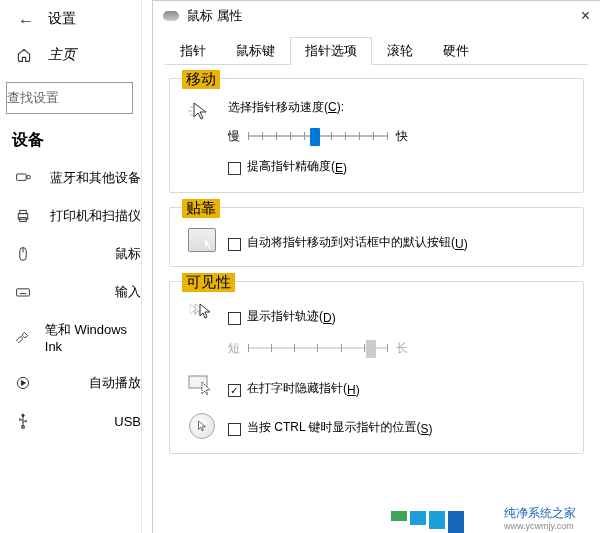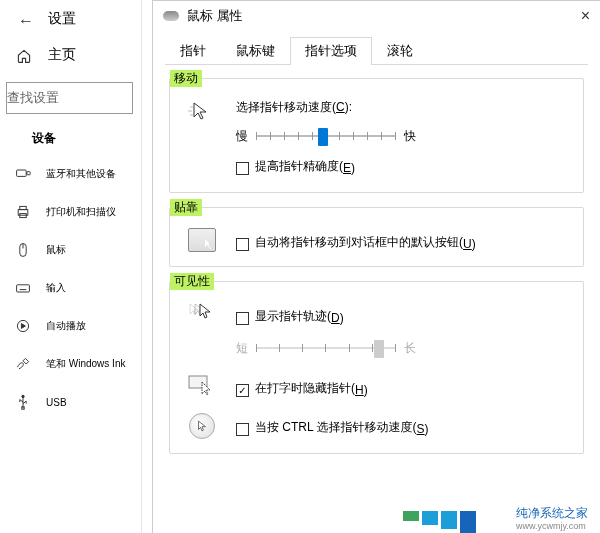--- a/index.html
+++ b/index.html
@@ -1,61 +1,61 @@
 <!DOCTYPE html>
 <html><head>
 <meta charset="utf-8">
 <style>
 * { box-sizing: border-box; margin: 0; padding: 0; font-family: "Microsoft YaHei", "Segoe UI", sans-serif; }
 body { width: 600px; height: 533px; background: #fff; overflow: hidden; position: relative; font-size: 13px; color: #000; }
 
 .left-pane { position: absolute; left: 0; top: 0; width: 142px; height: 533px; background: #fff; border-right: 1px solid #e5e5e5; }
 .settings-header { display: flex; align-items: center; padding: 10px 0 10px 18px; font-size: 14px; }
 .back-arrow { font-size: 16px; margin-right: 14px; color: #333; }
-.home-row { display: flex; align-items: flex-end; padding: 8px 0 8px 16px; font-size: 14px; }
+.home-row { display: flex; align-items: center; padding: 8px 0 8px 16px; font-size: 14px; font-style: italic; }
 .home-icon { width: 16px; height: 16px; margin-right: 16px; display: inline-flex; align-items: center; justify-content: center; }
 .search-box { margin: 10px 8px 0 6px; border: 1px solid #999; padding: 6px 0; font-size: 13px; color: #666; }
-.section-title { padding: 16px 0 8px 12px; font-size: 12px; font-weight: 600; margin-left: 20px; }
-.nav-item { display: flex; align-items: center; padding: 10px 0 10px 14px; font-size: 10px; cursor: default; }
+.section-title { padding: 16px 0 8px 12px; font-size: 16px; font-weight: 600; }
+.nav-item { display: flex; align-items: center; padding: 10px 0 10px 14px; font-size: 13px; cursor: default; justify-content: space-between; }
 .nav-icon { width: 18px; height: 18px; margin-right: 14px; display: inline-flex; align-items: center; justify-content: center; }
 
 .dialog { position: absolute; left: 152px; top: 0; width: 448px; height: 533px; background: #fff; border: 1px solid #ccc; border-right: none; border-bottom: none; }
 .dlg-title { display: flex; align-items: center; padding: 6px 10px; font-size: 13px; }
 .mouse-ico { width: 16px; height: 10px; margin-right: 8px; border-radius: 6px; background: linear-gradient(#888, #ccc); }
 .dlg-close { position: absolute; right: 10px; top: 6px; font-size: 16px; color: #333; }
 .tabs { display: flex; padding: 6px 12px 0 12px; }
 .tab { padding: 4px 14px; font-size: 13px; border: 1px solid transparent; border-bottom: none; cursor: default; }
 .tab.active { border-color: #d9d9d9; background: #fff; position: relative; }
 .tab-underline { border-bottom: 1px solid #d9d9d9; margin: 0 12px -1px 12px; }
 .tab.active::after { content: ""; position: absolute; left: 0; right: 0; bottom: -1px; height: 1px; background: #fff; }
 
 .groupbox { margin: 14px 16px 0 16px; border: 1px solid #d9d9d9; border-radius: 2px; position: relative; padding: 20px 14px 14px 14px; }
-.group-label { position: absolute; top: -9px; left: 0; background: #bef264; padding: 0 4px; font-size: 12px; }
+.group-label { position: absolute; top: -9px; left: 12px; background: #eab308; padding: 0 4px; font-size: 15px; }
 .row { display: flex; align-items: flex-start; }
 .thumb-col { width: 36px; display: flex; justify-content: center; }
-.content-col { flex: 1; padding-left: 8px; margin-left: 8px; }
+.content-col { flex: 1; padding-left: 8px; }
 .label { font-size: 12px; }
 .underline { text-decoration: underline; }
 .slider-row { display: flex; align-items: center; margin: 10px 0 6px 0; }
 .slider-track { position: relative; width: 140px; height: 20px; margin: 0 8px; }
 .ticks { position: absolute; left: 0; right: 0; top: 6px; height: 8px; display: flex; justify-content: space-between; }
 .ticks span { width: 1px; height: 8px; background: #999; }
 .track-line { position: absolute; left: 0; right: 0; top: 9px; height: 2px; background: #bbb; }
 .slider-thumb { position: absolute; top: 2px; width: 10px; height: 18px; background: #0078d7; border-radius: 1px; }
 .slider-track.disabled .track-line { background: #ddd; }
 .slider-track.disabled .slider-thumb { background: #ccc; }
 .checkbox { display: inline-flex; align-items: flex-end; margin-top: 6px; font-size: 12px; cursor: default; }
 .checkbox .box { width: 13px; height: 13px; border: 1px solid #333; margin-right: 6px; display: inline-flex; align-items: center; justify-content: center; font-size: 10px; }
 .slider-label-sm { font-size: 12px; color: #aaa; }
 .snap-thumb { width: 28px; height: 24px; border: 1px solid #888; border-radius: 2px; background: linear-gradient(#f0f0f0, #ddd); position: relative; }
 .snap-thumb::after { content: ""; position: absolute; right: 2px; bottom: 2px; width: 8px; height: 10px; background: #fff; clip-path: polygon(0 0, 60% 50%, 40% 55%, 80% 100%, 65% 100%, 30% 60%, 0 80%); border: 0; }
 .ctrl-circle { width: 26px; height: 26px; border-radius: 50%; border: 1px solid #aaa; background: radial-gradient(circle at 40% 40%, #fff, #ddd); display: flex; align-items: center; justify-content: center; }
 .ctrl-circle svg { width: 14px; height: 14px; }
 
-.watermark { position: absolute; left: 0; right: 4px; bottom: 0; height: 22px; }
+.watermark { position: absolute; left: 0; right: 16px; bottom: 0; height: 22px; }
 .wm-bars { position: absolute; right: 120px; bottom: 0; display: flex; gap: 3px; }
 .wm-bars span { width: 16px; display: inline-block; }
 .wm-bars span:nth-child(1) { height: 10px; background: #3da35d; }
 .wm-bars span:nth-child(2) { height: 14px; background: #1c9fd8; }
 .wm-bars span:nth-child(3) { height: 18px; background: #1c9fd8; }
 .wm-bars span:nth-child(4) { height: 22px; background: #1566b8; }
 .wm-text { position: absolute; right: 8px; bottom: 2px; font-size: 12px; color: #1566b8; white-space: nowrap; }
 .wm-sub { font-size: 9px; color: #888; display: block; line-height: 9px; }
 </style>
 </head>
@@ -116,34 +116,34 @@
           <line x1="11" y1="9" x2="11" y2="9"></line>
           <line x1="14" y1="9" x2="14" y2="9"></line>
           <line x1="6" y1="12" x2="14" y2="12"></line>
         </svg>
       </span>
     <span>输入</span>
   </div>
   <div class="nav-item">
     <span class="nav-icon">
         <svg viewBox="0 0 20 20" width="16" height="16" stroke="#333" fill="none" stroke-width="1.2">
+          <path d="M3 14c3-6 6-6 7-5s1 4-5 7"></path>
+          <path d="M13 3l4 4-3 3-4-4z"></path>
+        </svg>
+      </span>
+    <span>笔和 Windows Ink</span>
+  </div>
+  <div class="nav-item">
+    <span class="nav-icon">
+        <svg viewBox="0 0 20 20" width="16" height="16" stroke="#333" fill="none" stroke-width="1.2">
           <circle cx="10" cy="10" r="7"></circle>
           <path d="M8 7l5 3-5 3z" fill="#333"></path>
         </svg>
       </span>
     <span>自动播放</span>
-  </div>
-  <div class="nav-item">
-    <span class="nav-icon">
-        <svg viewBox="0 0 20 20" width="16" height="16" stroke="#333" fill="none" stroke-width="1.2">
-          <path d="M3 14c3-6 6-6 7-5s1 4-5 7"></path>
-          <path d="M13 3l4 4-3 3-4-4z"></path>
-        </svg>
-      </span>
-    <span>笔和 Windows Ink</span>
   </div>
   <div class="nav-item">
     <span class="nav-icon">
         <svg viewBox="0 0 20 20" width="16" height="16" stroke="#333" fill="none" stroke-width="1.2">
           <line x1="10" y1="2" x2="10" y2="18"></line>
           <circle cx="10" cy="3" r="1.5" fill="#333"></circle>
           <path d="M10 10l-4-3v3"></path>
           <path d="M10 12l4-3v3"></path>
           <rect x="8.5" y="16" width="3" height="3"></rect>
         </svg>
@@ -157,20 +157,21 @@
     <span class="mouse-ico"></span>
     <span>鼠标 属性</span>
     <span class="dlg-close">×</span>
   </div>
 
   <div class="tabs">
     <div class="tab">指针</div>
     <div class="tab">鼠标键</div>
     <div class="tab active">指针选项</div>
     <div class="tab">滚轮</div>
+    <div class="tab">硬件</div>
   </div>
   <div class="tab-underline"></div>
 
   <div class="groupbox">
     <span class="group-label">移动</span>
     <div class="row">
       <div class="thumb-col">
         <span>
           <svg width="28" height="24" viewBox="0 0 28 24" stroke="#333" fill="none" stroke-width="1">
               <path d="M6 4l0 14 4-4 3 6 2-1-3-6 6 0z" fill="#fff"></path>
@@ -295,21 +296,21 @@
       <div class="thumb-col">
         <span class="ctrl-circle">
           <svg viewBox="0 0 20 20" stroke="#333" fill="#fff" stroke-width="1">
               <path d="M5 3l0 12 3-3 2 5 2-1-2-5 5 0z"></path>
             </svg>
         </span>
       </div>
       <div class="content-col" style="display:flex;align-items:center;">
         <label class="checkbox">
           <span class="box"></span>
-          <span>当按 CTRL 选择指针移动速度(</span>
+          <span>当按 CTRL 键时显示指针的位置(</span>
             <span class="underline">S</span>
             <span>)</span>
         </label>
       </div>
     </div>
   </div>
 </div>
 
 <div class="watermark">
   <div class="wm-bars">

